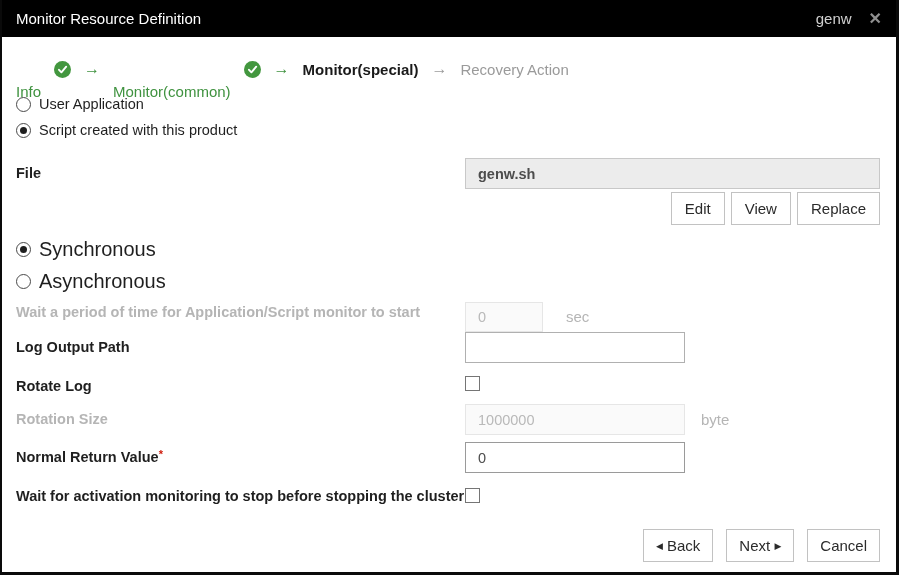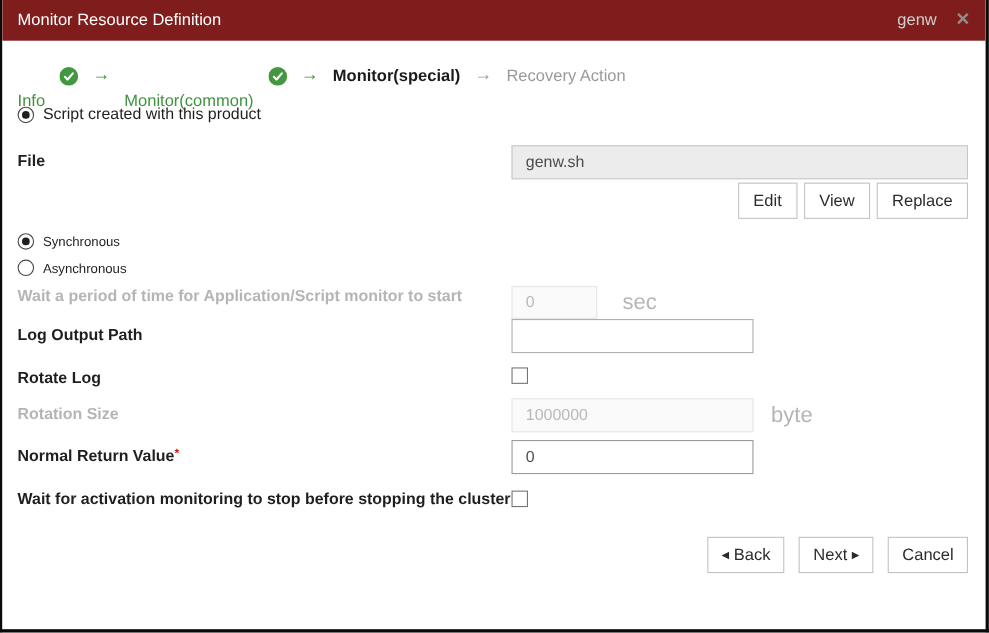--- a/index.html
+++ b/index.html
@@ -11,21 +11,21 @@
     background:#fff;
     border-left:2px solid #0a0a0a;
     border-right:3px solid #0a0a0a;
     border-bottom:3px solid #0a0a0a;
     overflow:hidden;
     position:relative;
   }
 
   
   .titlebar {
-    height:37px; background:#7f1d1d; color:#fff;
+    height:37px; background:#000000; color:#fff;
     display:flex; align-items:center;
     padding:12px 14px; font-size:15px;
   }
   .titlebar .spacer { flex:1; }
   .tb-resource { color:#cfcfcf; margin-right:17px; }
   .tb-close { color:#8f8f8f; font-size:16px; font-weight:bold; cursor:pointer; line-height:1; }
 
   
   .wizard {
     display:flex; align-items:center; gap:13px;
@@ -67,36 +67,36 @@
   }
   .lbl.disabled { color:#b5b5b5; }
   .ctl { flex:1; min-width:0; }
   .req { color:#cf1a0a; font-size:11px; vertical-align:top; }
 
   input.txt {
     height:31px; border:1px solid #b0b0b0; background:#fff;
     font-family:"Liberation Sans", sans-serif; font-size:14.5px;
     color:#4d4d4d; padding:0 12px; outline:none;
   }
-  input.txt.full { width:100%; background:#ececec; border-color:#c8c8c8; }
+  input.txt.full { width:100%; background:#ececec; border-color:#c8c8c8;font-weight:bold; }
   input.txt.mid { width:220px; }
   input.txt.small { width:78px; height:30px; }
   input.txt.disabled { background:#fafafa; border-color:#e6e6e6; color:#b9b9b9; }
   input.txt.dark-border { border-color:#9a9a9a; }
-  .unit { font-size:20px; color:#b5b5b5; line-height:30px; }
+  .unit { font-size:15px; color:#b5b5b5; line-height:30px; }
 
   .row-file { margin-top:15px; align-items:center; }
   .row-filebtns { margin-top:3px; justify-content:flex-end; gap:6px; }
   .sbtn {
     height:33px; padding:4px 13px; background:#fff;
     border:1px solid #c2c2c2; font-family:"Liberation Sans", sans-serif;
     font-size:15px; color:#2b2b2b; cursor:pointer;
   }
   .row-montype { margin-top:13px; align-items:flex-start; }
-  .vopts { display:flex; flex-direction:column; gap:9px; font-size:12px; color:#1f1f1f; }
+  .vopts { display:flex; flex-direction:column; gap:9px; font-size:20px; color:#1f1f1f; }
   .row-wait { margin-top:9px; align-items:flex-start; }
   .inline { display:flex; align-items:center; }
   .inline .unit { margin-left:23px; }
   .row-log { margin-top:0; align-items:center; }
   .row-rotate { margin-top:13px; align-items:flex-start; }
   .row-rotsize { margin-top:7px; align-items:center; }
   .row-rotsize .unit { margin-left:16px; }
   .row-normal { margin-top:7px; align-items:center; }
   .row-waitstop { margin-top:13px; align-items:flex-start; }
   .row-waitstop .checkbox { margin-top:2px; }
@@ -142,20 +142,24 @@
         </svg>
     </span>
     <span class="w-arrow green">→</span>
     <span class="step-current">Monitor(special)</span>
     <span class="w-arrow gray">→</span>
     <span class="step-upcoming">Recovery Action</span>
   </div>
 
   <div class="script-type">
     <div class="opt">
+      <span class="radio"></span>
+      <span>User Application</span>
+    </div>
+    <div class="opt">
       <span class="radio on"></span>
       <span>Script created with this product</span>
     </div>
   </div>
 
   <div class="row row-file">
     <div class="lbl">File</div>
     <div class="ctl">
       <input class="txt full" type="text" readonly="" value="genw.sh" style="">
     </div>

